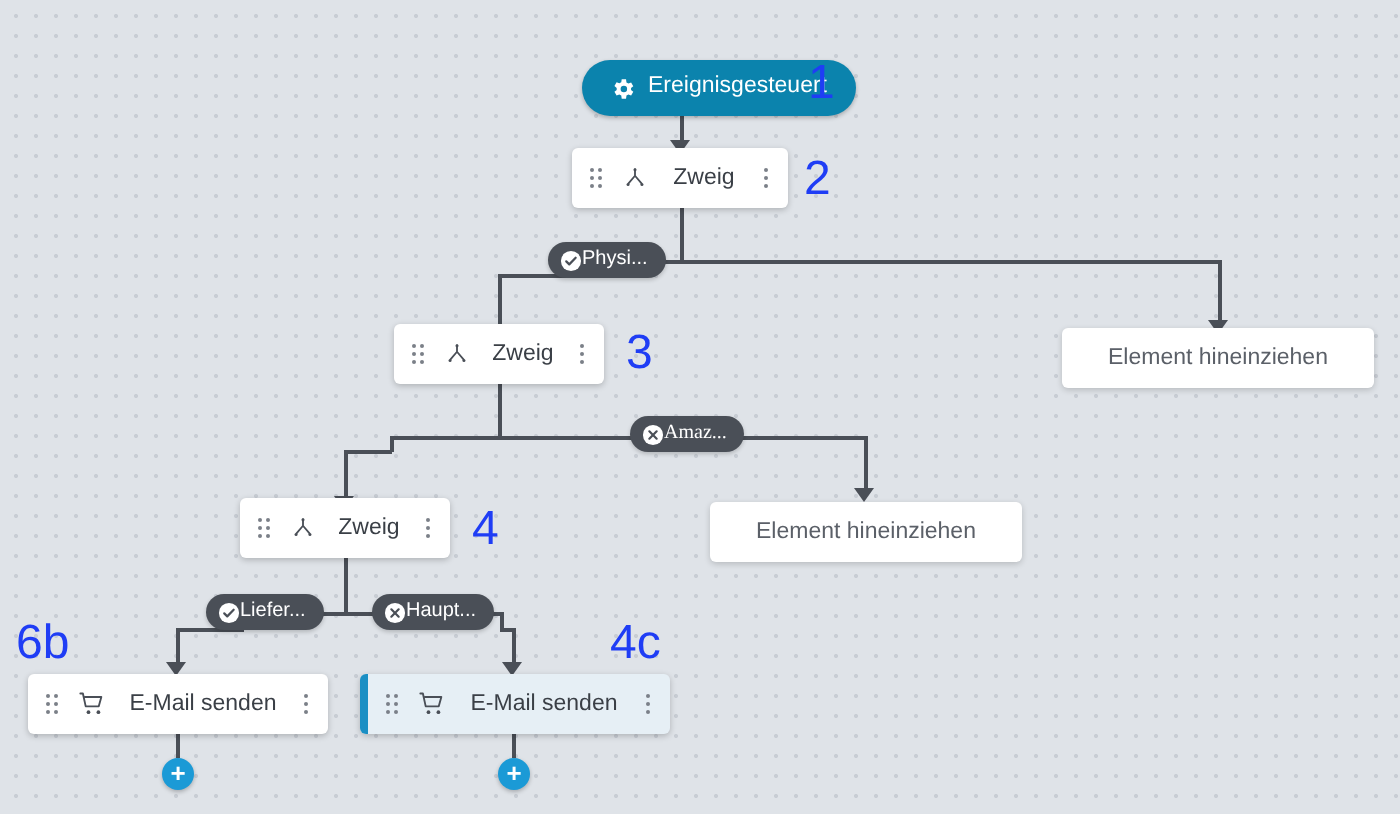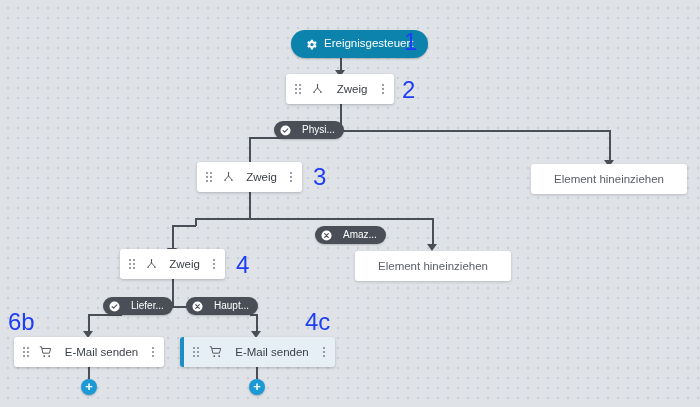--- a/index.html
+++ b/index.html
@@ -103,21 +103,21 @@
     font-size: 11.5px;
     color: #5b6068;
     white-space: nowrap;
   }
 
   
   .cond {
     position: absolute;
     display: flex;
     align-items: center;
-    gap: 11px;
+    gap: 0;
     height: 18px;
     padding: 0 9px 0 6px;
     border-radius: 9px;
     background: #4a4f57;
     color: #ffffff;
     font-size: 10px;
     white-space: nowrap;
     box-shadow: 0 1px 2px rgba(0,0,0,0.2);
   }
   .cond .clabel { line-height: 1; }
@@ -272,21 +272,21 @@
     <span class="kebab">
       <span class="dots1x3">
           <i></i>
           <i></i>
           <i></i>
         </span>
     </span>
   </div>
 
 
-  <div class="cond" style="left:315px; top:226px;">
+  <div class="cond" style="left:315px; top:208px;font-family:Liberation Serif, serif;">
     <span style="display:flex;">
       <svg width="11" height="11" viewBox="0 0 24 24">
           <circle cx="12" cy="12" r="11" fill="#ffffff"></circle>
           <path d="M8 8l8 8M16 8l-8 8" stroke="#4a4f57" stroke-width="2.4" stroke-linecap="round"></path>
         </svg>
     </span>
     <span class="clabel">Amaz...</span>
   </div>
 
   <div class="dropzone" style="left:355px; top:251px; width:156px;">

